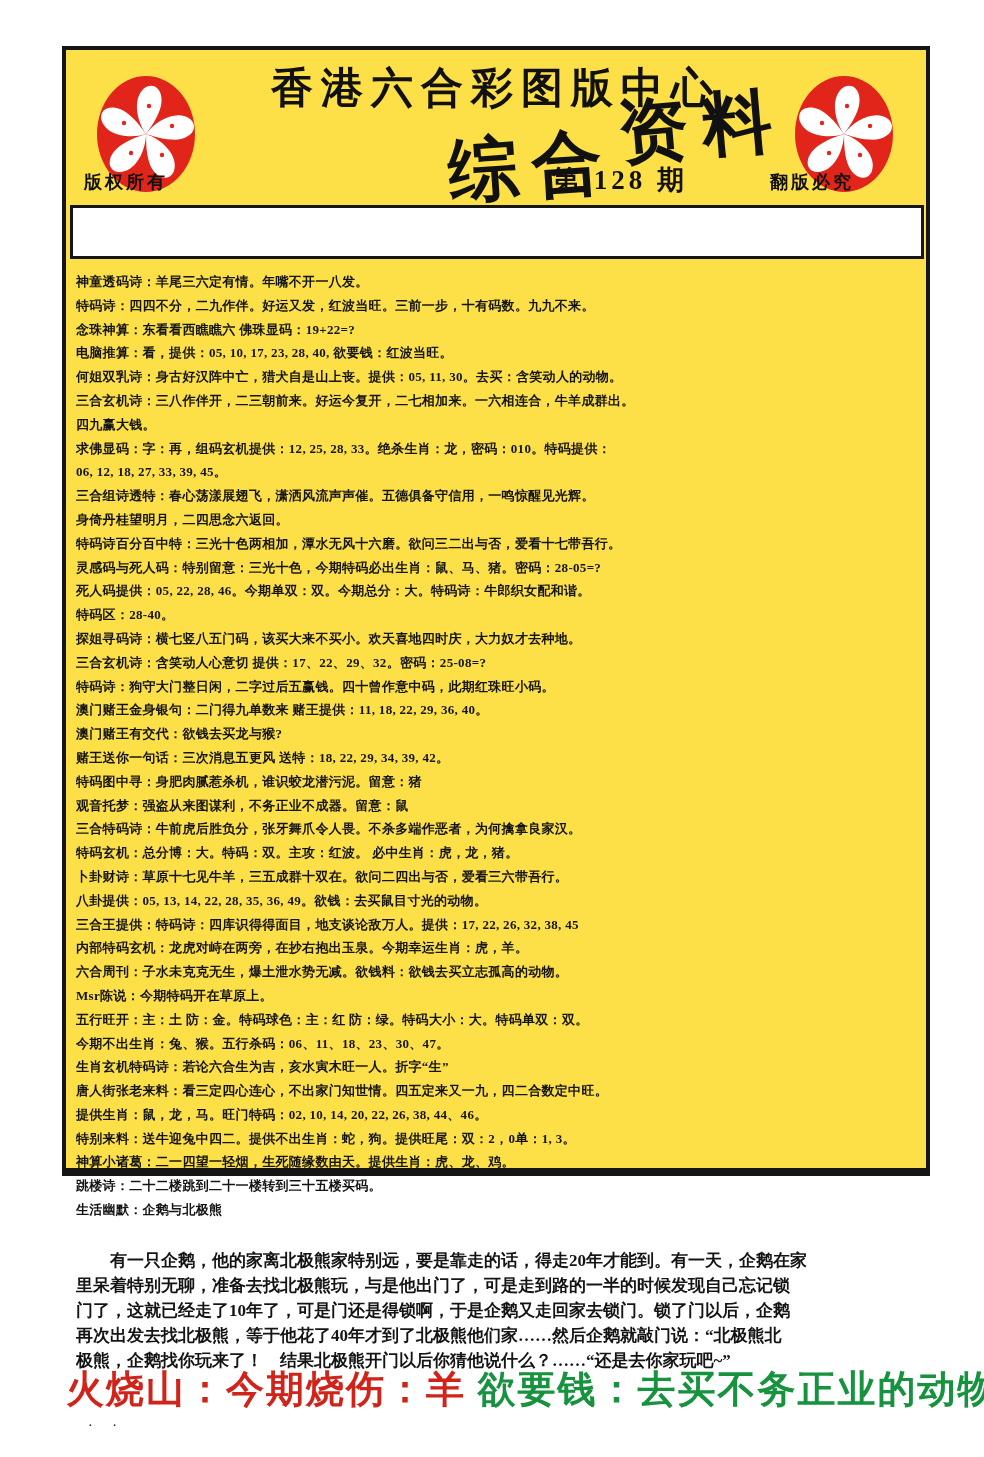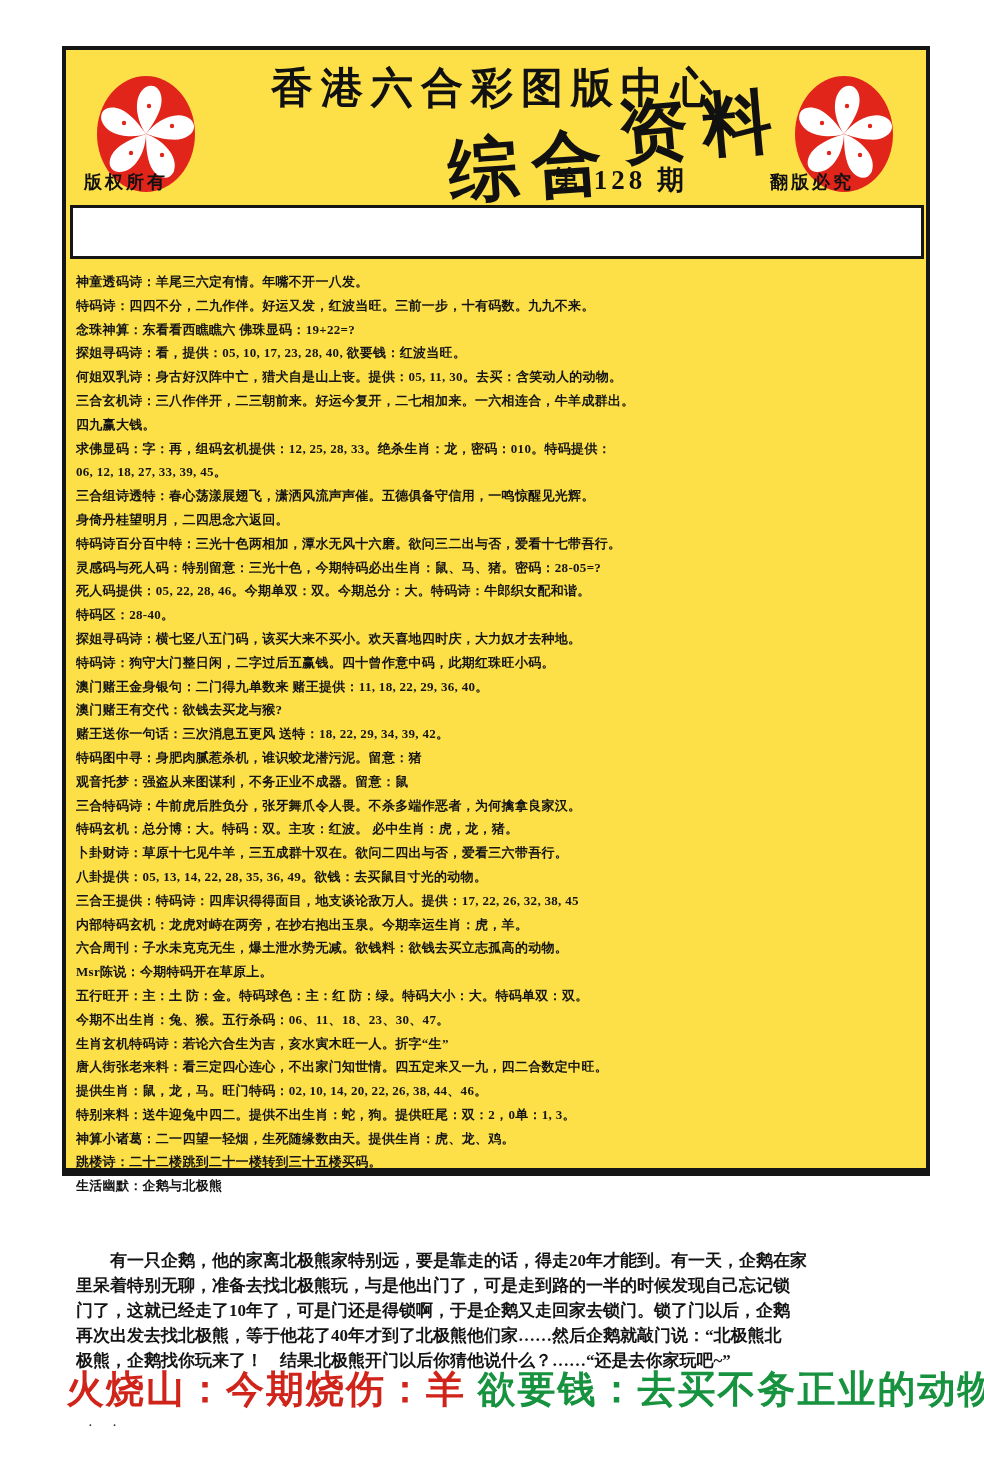--- a/index.html
+++ b/index.html
@@ -84,33 +84,34 @@
     <div class="issue">第 128 期</div>
     <div class="copy-note left">版权所有</div>
     <div class="copy-note right">翻版必究</div>
 
     <div class="notice-box"></div>
 
     <div class="body-text">
       <div class="line">神童透码诗：羊尾三六定有情。年嘴不开一八发。</div>
       <div class="line">特码诗：四四不分，二九作伴。好运又发，红波当旺。三前一步，十有码数。九九不来。</div>
       <div class="line">念珠神算：东看看西瞧瞧六  佛珠显码：19+22=?</div>
-      <div class="line">探姐寻码诗：看，提供：05, 10, 17, 23, 28, 40, 欲要钱：红波当旺。</div>
+      <div class="line">电脑推算：看，提供：05, 10, 17, 23, 28, 40, 欲要钱：红波当旺。</div>
       <div class="line">何姐双乳诗：身古好汉阵中亡，猎犬自是山上丧。提供：05, 11, 30。去买：含笑动人的动物。</div>
       <div class="line">三合玄机诗：三八作伴开，二三朝前来。好运今复开，二七相加来。一六相连合，牛羊成群出。</div>
       <div class="line">四九赢大钱。</div>
       <div class="line">求佛显码：字：再，组码玄机提供：12, 25, 28, 33。绝杀生肖：龙，密码：010。特码提供：</div>
       <div class="line">06, 12, 18, 27, 33, 39, 45。</div>
       <div class="line">三合组诗透特：春心荡漾展翅飞，潇洒风流声声催。五德俱备守信用，一鸣惊醒见光辉。</div>
       <div class="line">身倚丹桂望明月，二四思念六返回。</div>
       <div class="line">特码诗百分百中特：三光十色两相加，潭水无风十六磨。欲问三二出与否，爱看十七带吾行。</div>
       <div class="line">灵感码与死人码：特别留意：三光十色，今期特码必出生肖：鼠、马、猪。密码：28-05=?</div>
       <div class="line">死人码提供：05, 22, 28, 46。今期单双：双。今期总分：大。特码诗：牛郎织女配和谐。</div>
       <div class="line">特码区：28-40。</div>
       <div class="line">探姐寻码诗：横七竖八五门码，该买大来不买小。欢天喜地四时庆，大力奴才去种地。</div>
+      <div class="line">三合玄机诗：含笑动人心意切  提供：17、22、29、32。密码：25-08=?</div>
       <div class="line">特码诗：狗守大门整日闲，二字过后五赢钱。四十曾作意中码，此期红珠旺小码。</div>
       <div class="line">澳门赌王金身银句：二门得九单数来  赌王提供：11, 18, 22, 29, 36, 40。</div>
       <div class="line">澳门赌王有交代：欲钱去买龙与猴?</div>
       <div class="line">赌王送你一句话：三次消息五更风  送特：18, 22, 29, 34, 39, 42。</div>
       <div class="line">特码图中寻：身肥肉腻惹杀机，谁识蛟龙潜污泥。留意：猪</div>
       <div class="line">观音托梦：强盗从来图谋利，不务正业不成器。留意：鼠</div>
       <div class="line">三合特码诗：牛前虎后胜负分，张牙舞爪令人畏。不杀多端作恶者，为何擒拿良家汉。</div>
       <div class="line">特码玄机：总分博：大。特码：双。主攻：红波。  必中生肖：虎，龙，猪。</div>
       <div class="line">卜卦财诗：草原十七见牛羊，三五成群十双在。欲问二四出与否，爱看三六带吾行。</div>
       <div class="line">八卦提供：05, 13, 14, 22, 28, 35, 36, 49。欲钱：去买鼠目寸光的动物。</div>

